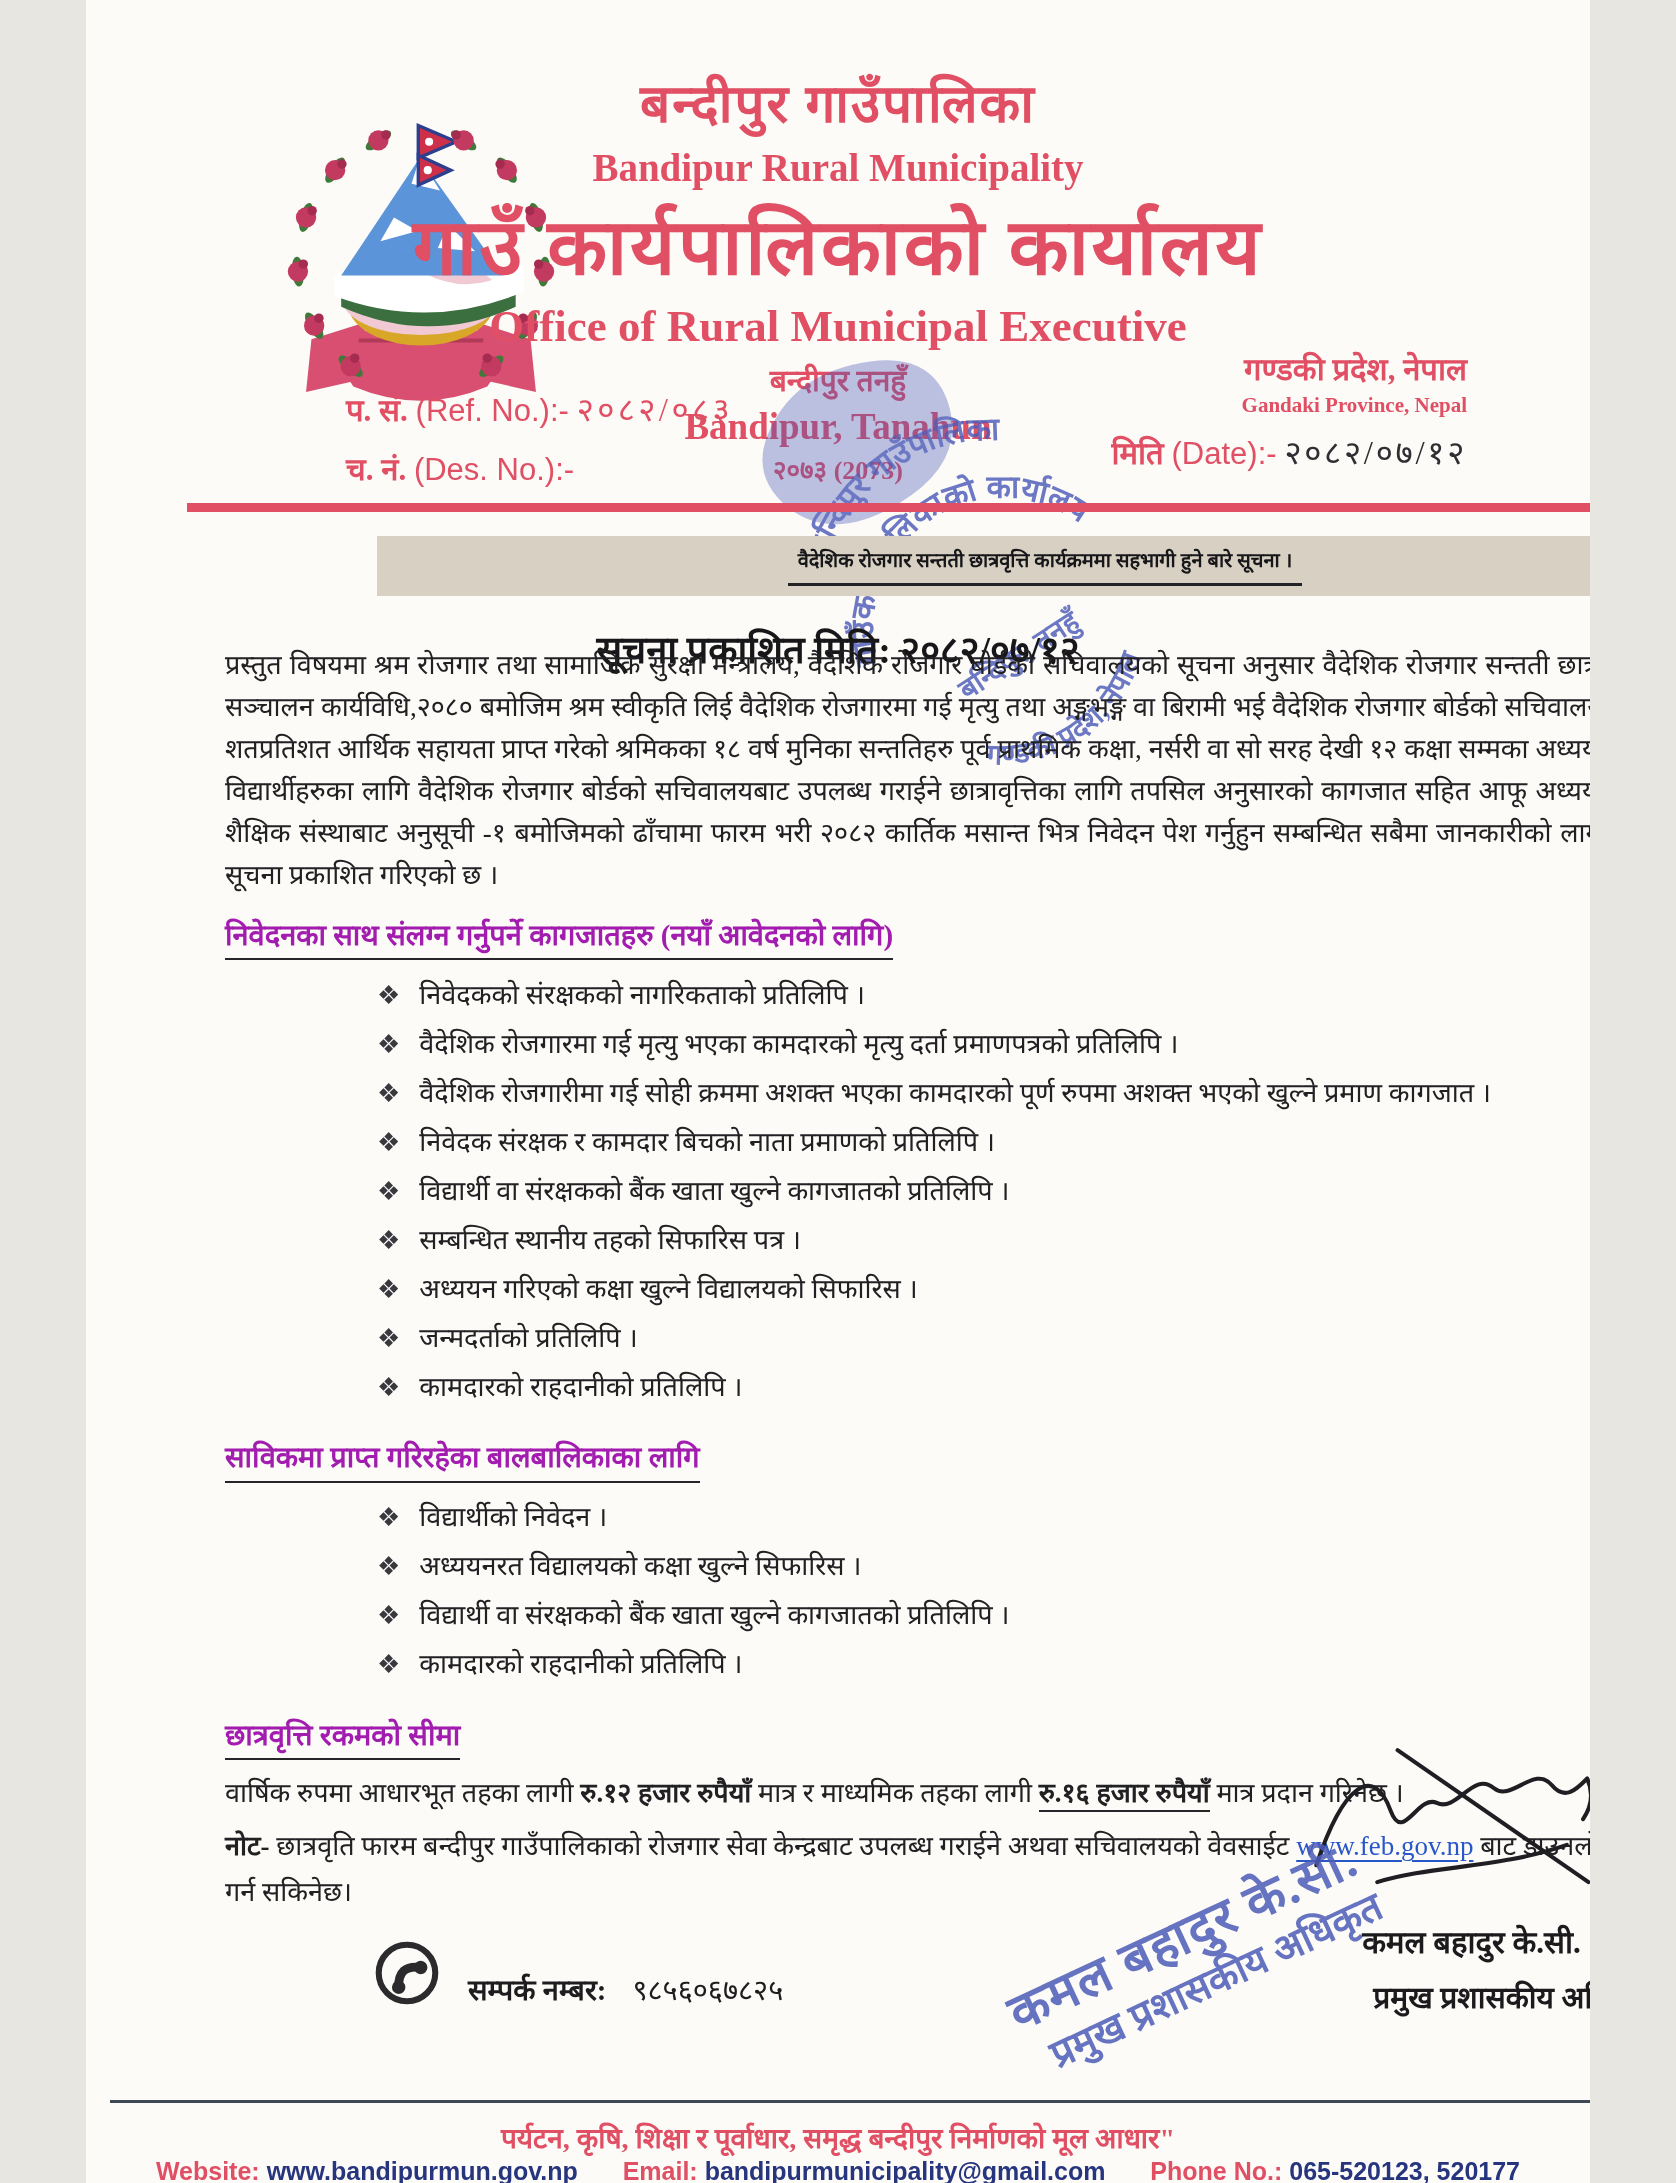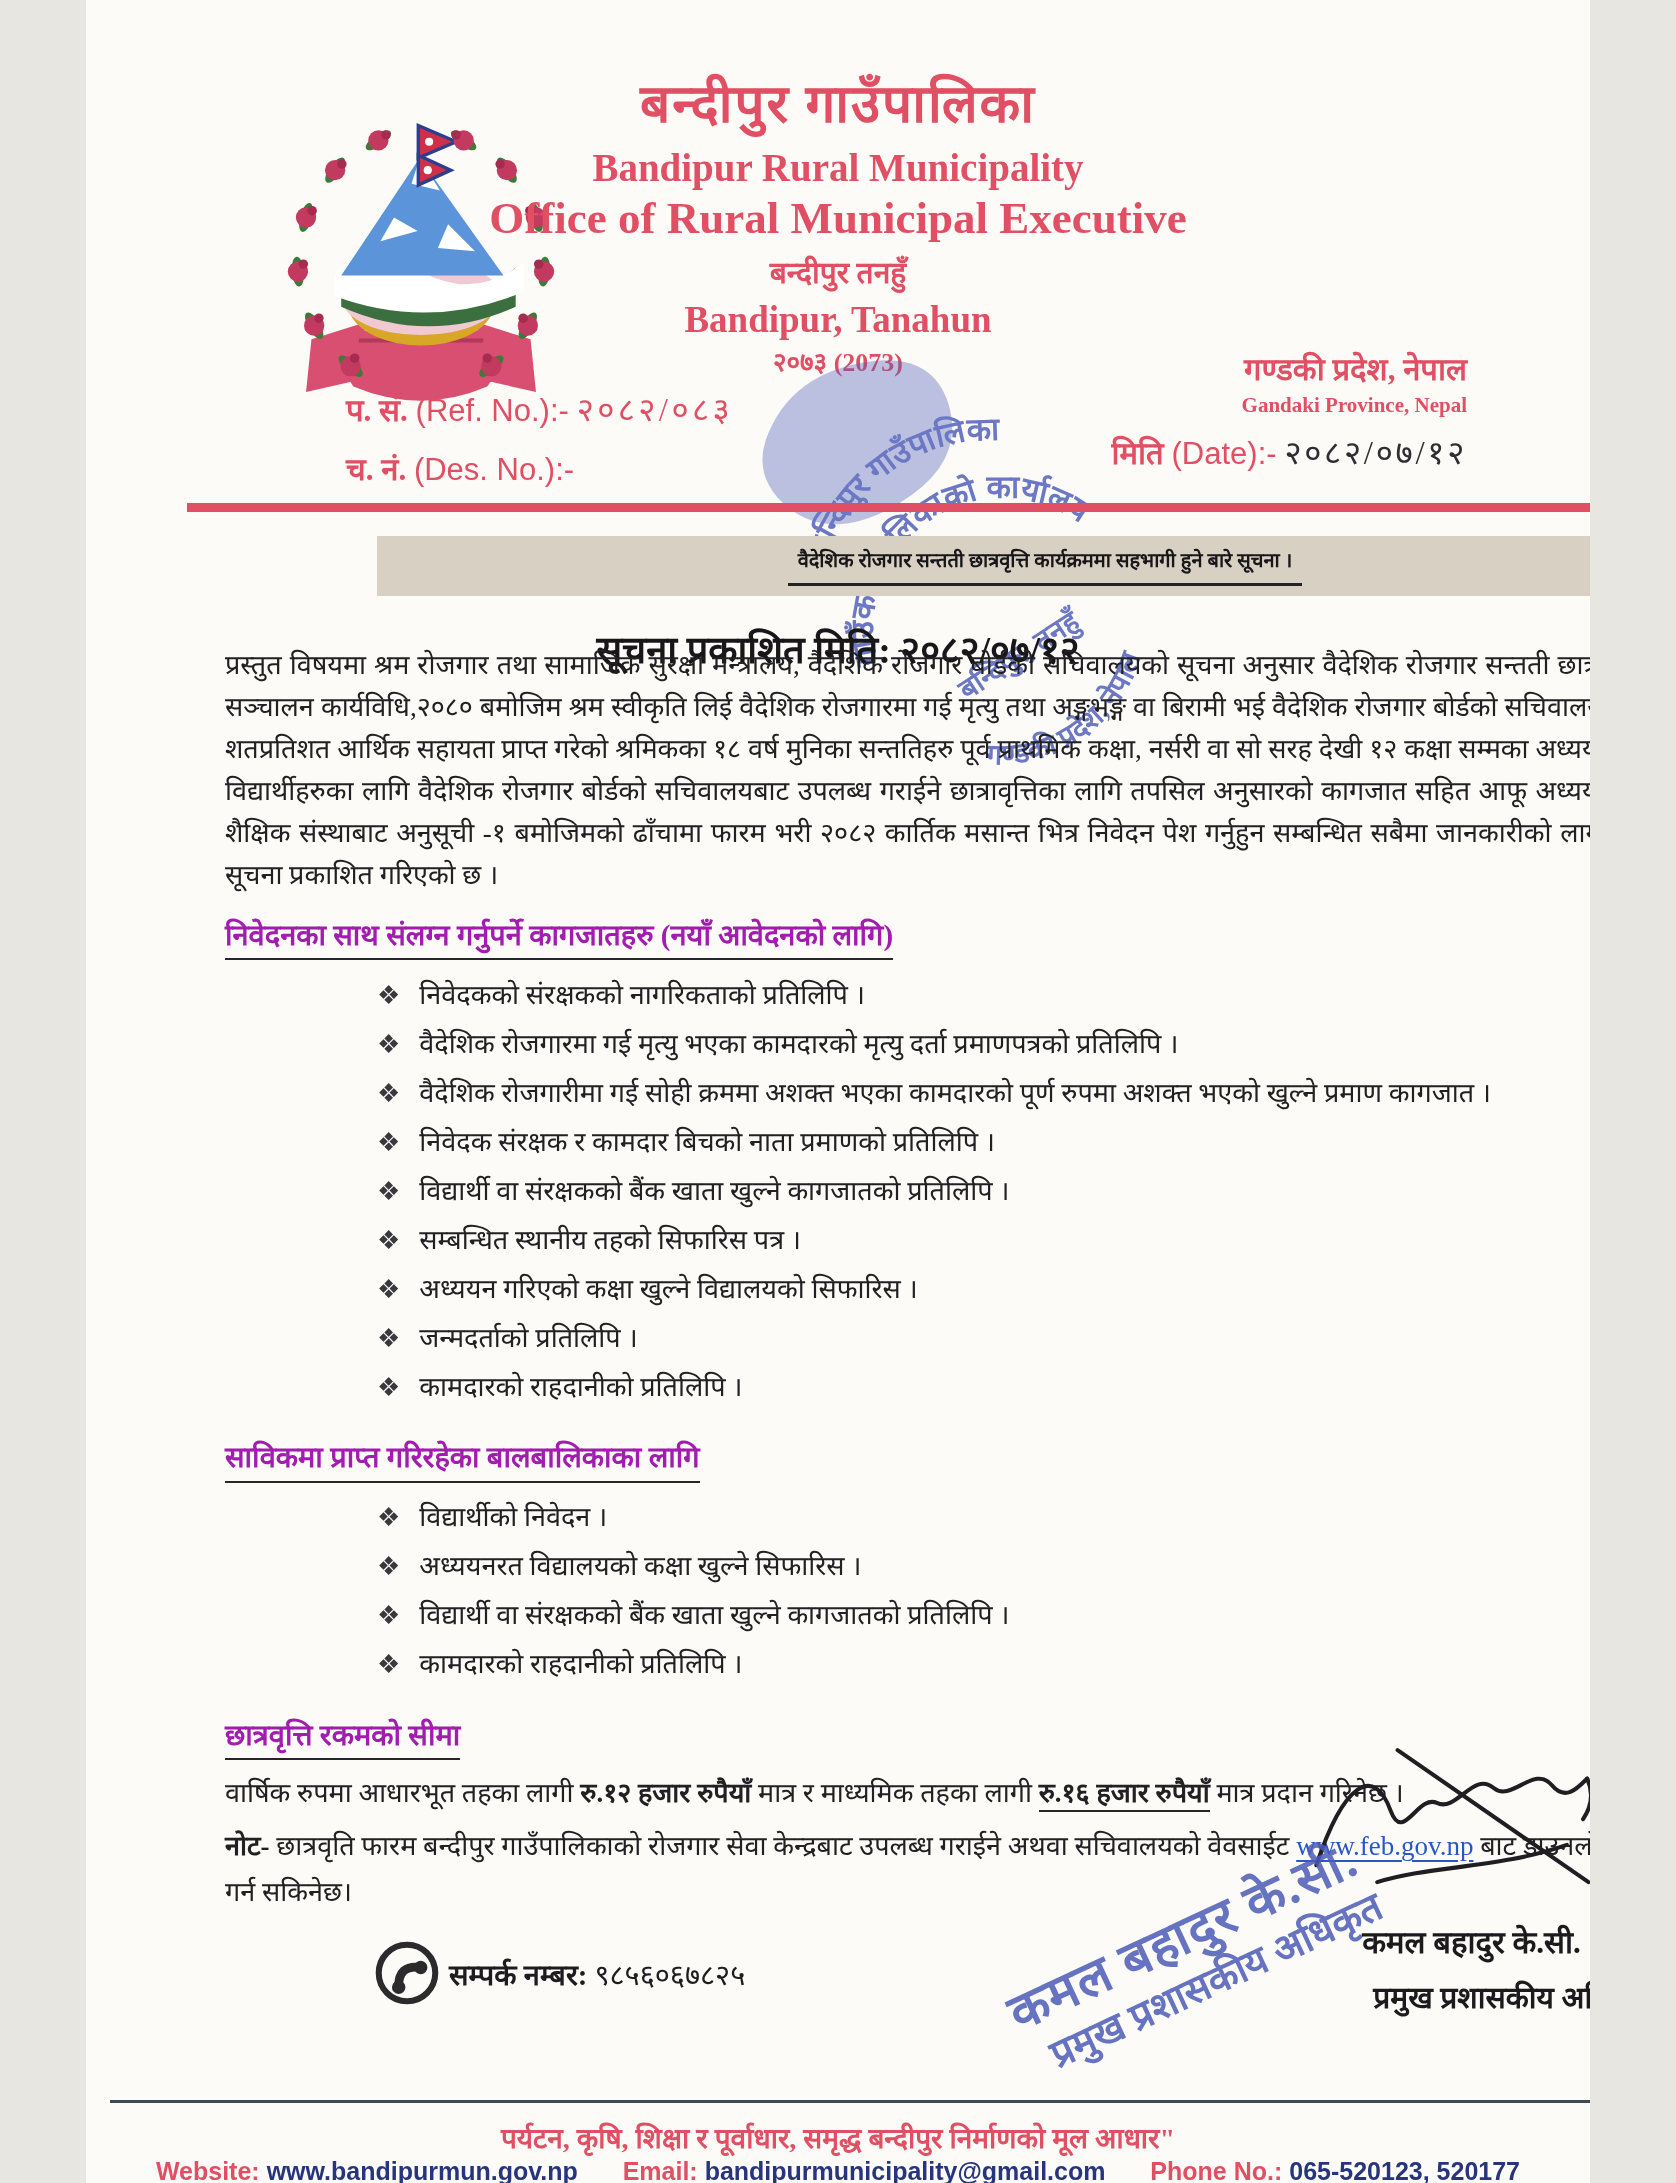--- a/index.html
+++ b/index.html
@@ -54,21 +54,21 @@
     border-bottom:2.7px solid #26262a;padding-bottom:5.4px;margin:17.6px 0 0;}
   ul.doc-list{list-style:none;margin:17.6px 0 0;padding:0 0 0 152px;}
   ul.doc-list li{display:flex;gap:19px;margin-bottom:15px;line-height:34px;}
   .bullet{color:#38383e;font-size:26px;flex:0 0 auto;transform:translateY(1.4px);}
   .amount-par{margin:12px 0 0;line-height:43px;}
   .amt{font-weight:bold;}
   .amt-u{font-weight:bold;border-bottom:2.7px solid #26262a;padding-bottom:2px;}
   .note-par{margin:8px 0 0;line-height:46px;}
   .note-par .nlbl{font-weight:bold;}
   a.weblink{color:var(--link-blue);text-decoration:underline;text-underline-offset:5.4px;}
-  .phone-row{margin-top:23px;margin-left:147px;display:flex;align-items:center;gap:7px;
+  .phone-row{margin-top:23px;margin-left:147px;display:flex;align-items:flex-end;gap:26px;
     font-size:29px;color:#1d1d20;}
 
   
   .sig-ink{left:1210px;top:1723px;width:325px;height:210px;}
   .sig-stamp{left:936px;top:1984px;width:581px;transform:rotate(-25deg);transform-origin:left center;
     color:var(--stamp-blue);opacity:.85;font-weight:bold;white-space:nowrap;line-height:1.2;}
   .sig-stamp .l1{font-size:51px;letter-spacing:1.4px;}
   .sig-stamp .l2{font-size:39px;margin-left:20px;}
   .sig-print{left:1176px;top:1920px;width:419px;text-align:center;color:#1b1b1e;}
   .sig-print .nm{font-size:31px;font-weight:bold;}
@@ -173,20 +173,21 @@
           <ellipse rx="22" ry="9" fill="#3f7a3a" transform="rotate(140)"></ellipse>
           <circle r="15"></circle>
           <circle r="7" cx="-6" cy="-12" fill="#a52c50"></circle>
         </g>
     </g>
   </svg>
 
   <div class="abs hdr-center">
     <div class="hdr-np-muni">बन्दीपुर गाउँपालिका</div>
     <div class="hdr-en-muni">Bandipur Rural Municipality</div>
+    <div class="hdr-np-office">गाउँ कार्यपालिकाको कार्यालय</div>
     <div class="hdr-en-office">Office of Rural Municipal Executive</div>
     <div class="hdr-np-place">बन्दीपुर तनहुँ</div>
     <div class="hdr-en-place">Bandipur, Tanahun</div>
     <div class="hdr-year">२०७३ (2073)</div>
   </div>
 
   <div class="abs ref-block">
     <div class="ref-row">
       <span class="np-b">प. सं.</span>
       <span class="lat">(Ref. No.):-</span>

